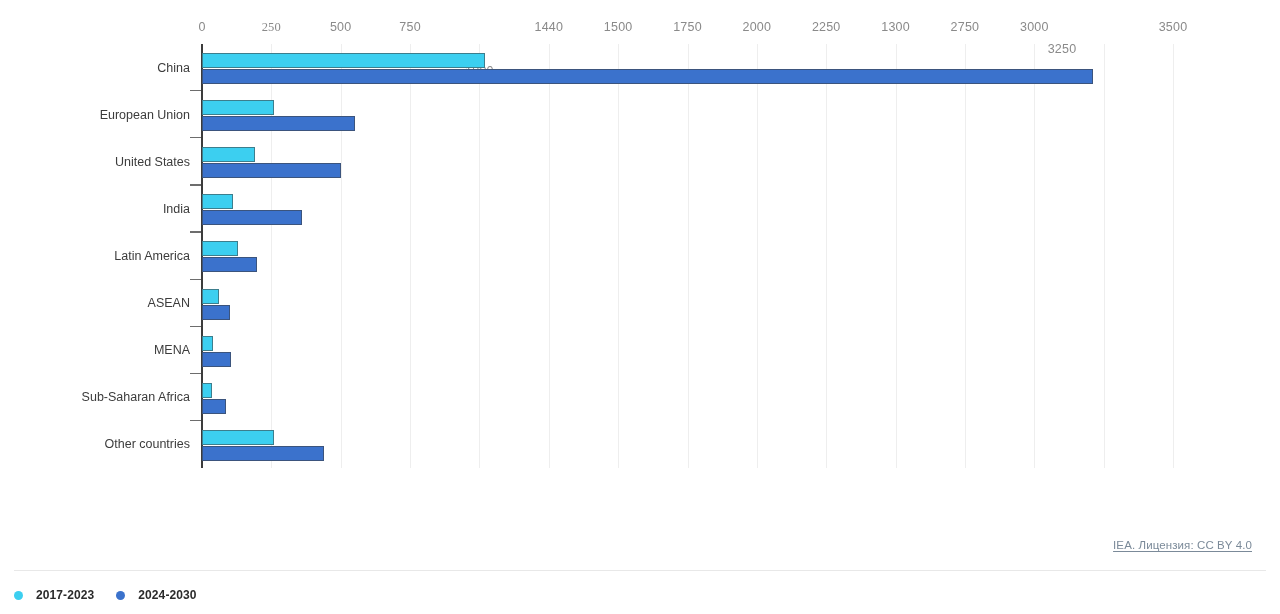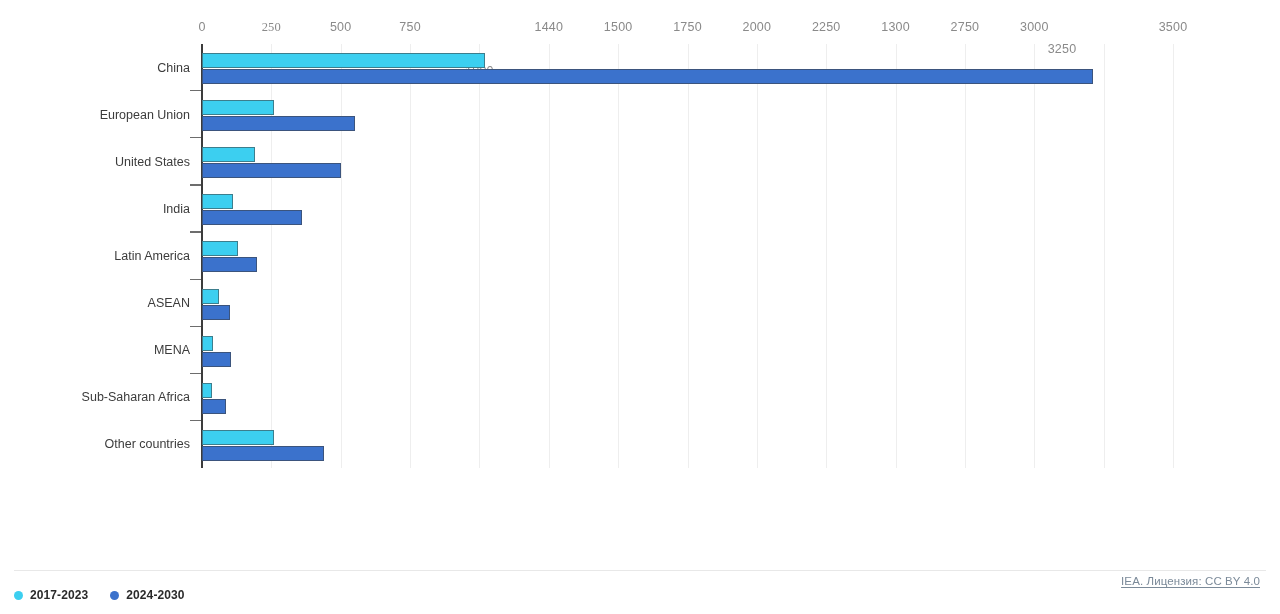--- a/index.html
+++ b/index.html
@@ -92,50 +92,49 @@
     height: 15px;
     box-sizing: border-box;
     border: 1px solid rgba(60,60,60,0.55);
   }
   .bar.b1 { background: #3ccff0; }
   .bar.b2 { background: #3b72cc; }
 
   
   .credit {
     position: absolute;
-    right: 20px;
+    right: 28px;
     top: 539px;
     font-size: 11.5px;
     color: #7b8a99;
     text-decoration: underline;
     text-underline-offset: 2px;
     letter-spacing: .1px;
     cursor: pointer;
-    margin-top: 36px;
   }
   .divider {
     position: absolute;
     left: 14px;
     right: 14px;
     top: 570px;
     height: 1px;
     background: #e8e8e8;
   }
   .legend {
     position: absolute;
     left: 14px;
     top: 588px;
     display: flex;
     align-items: center;
     gap: 22px;
   }
   .legend-item {
     display: flex;
     align-items: center;
-    gap: 7px;
+    gap: 13px;
     cursor: pointer;
   }
   .legend-dot {
     width: 9px;
     height: 9px;
     border-radius: 50%;
     display: inline-block;
   }
   .legend-label {
     font-size: 12px;

